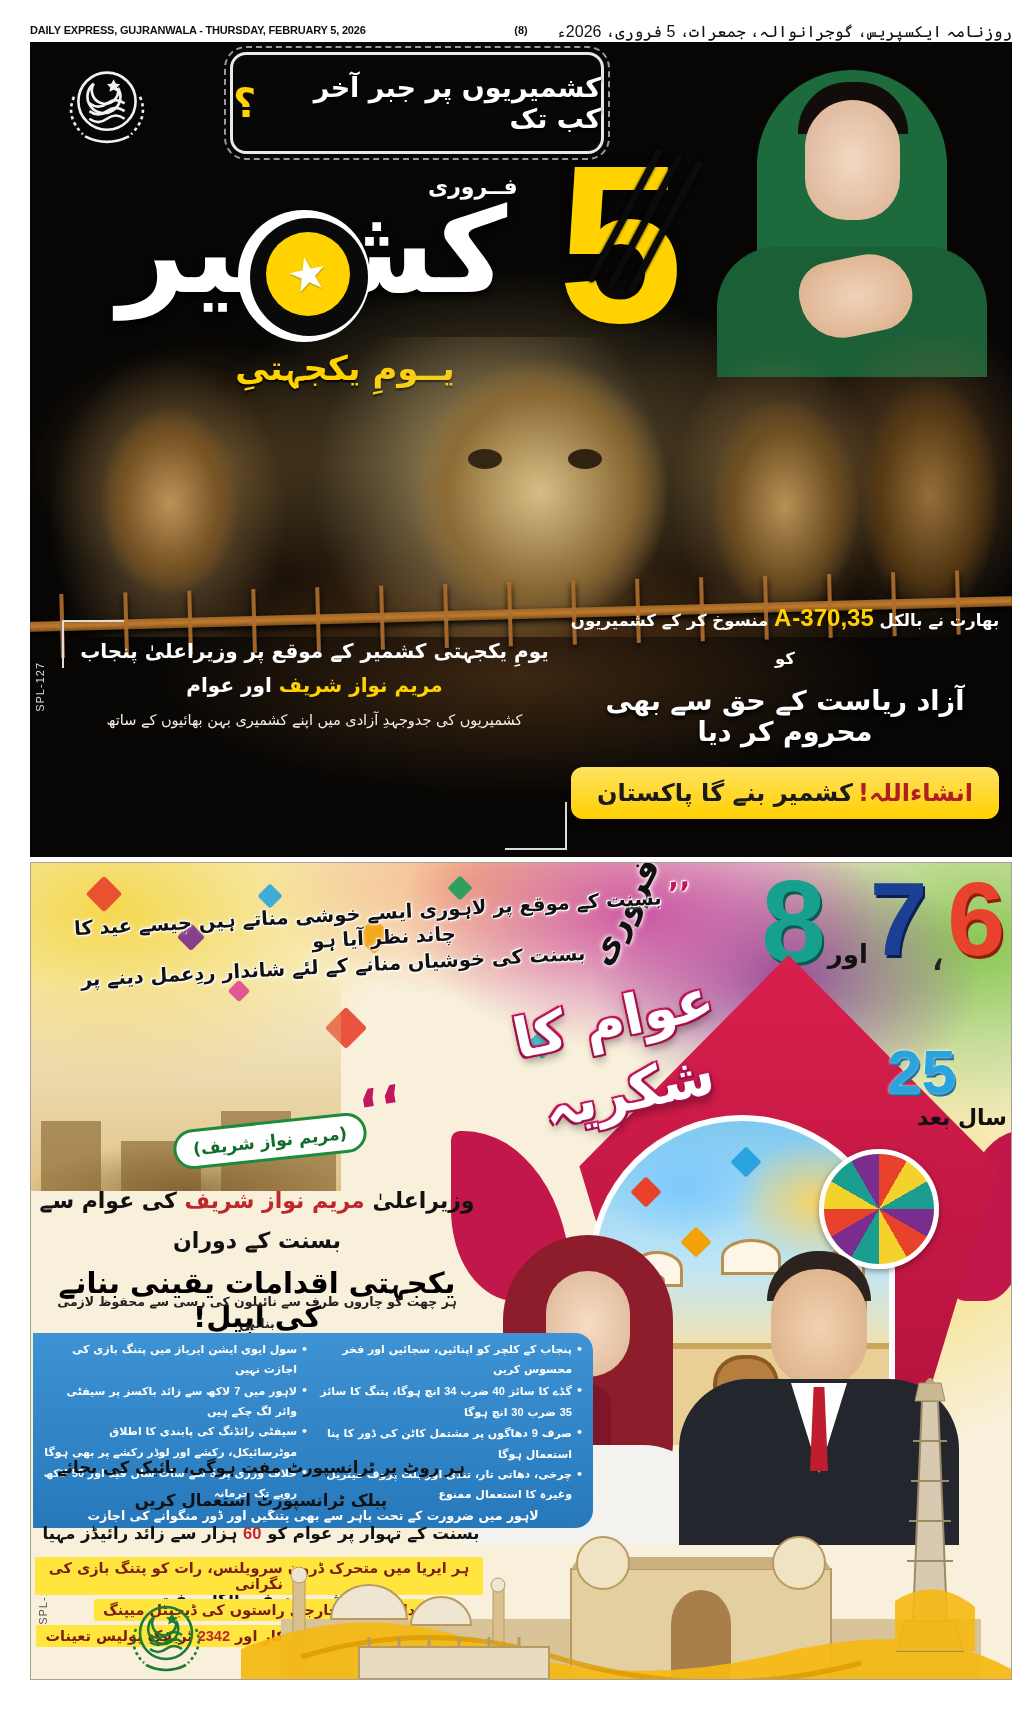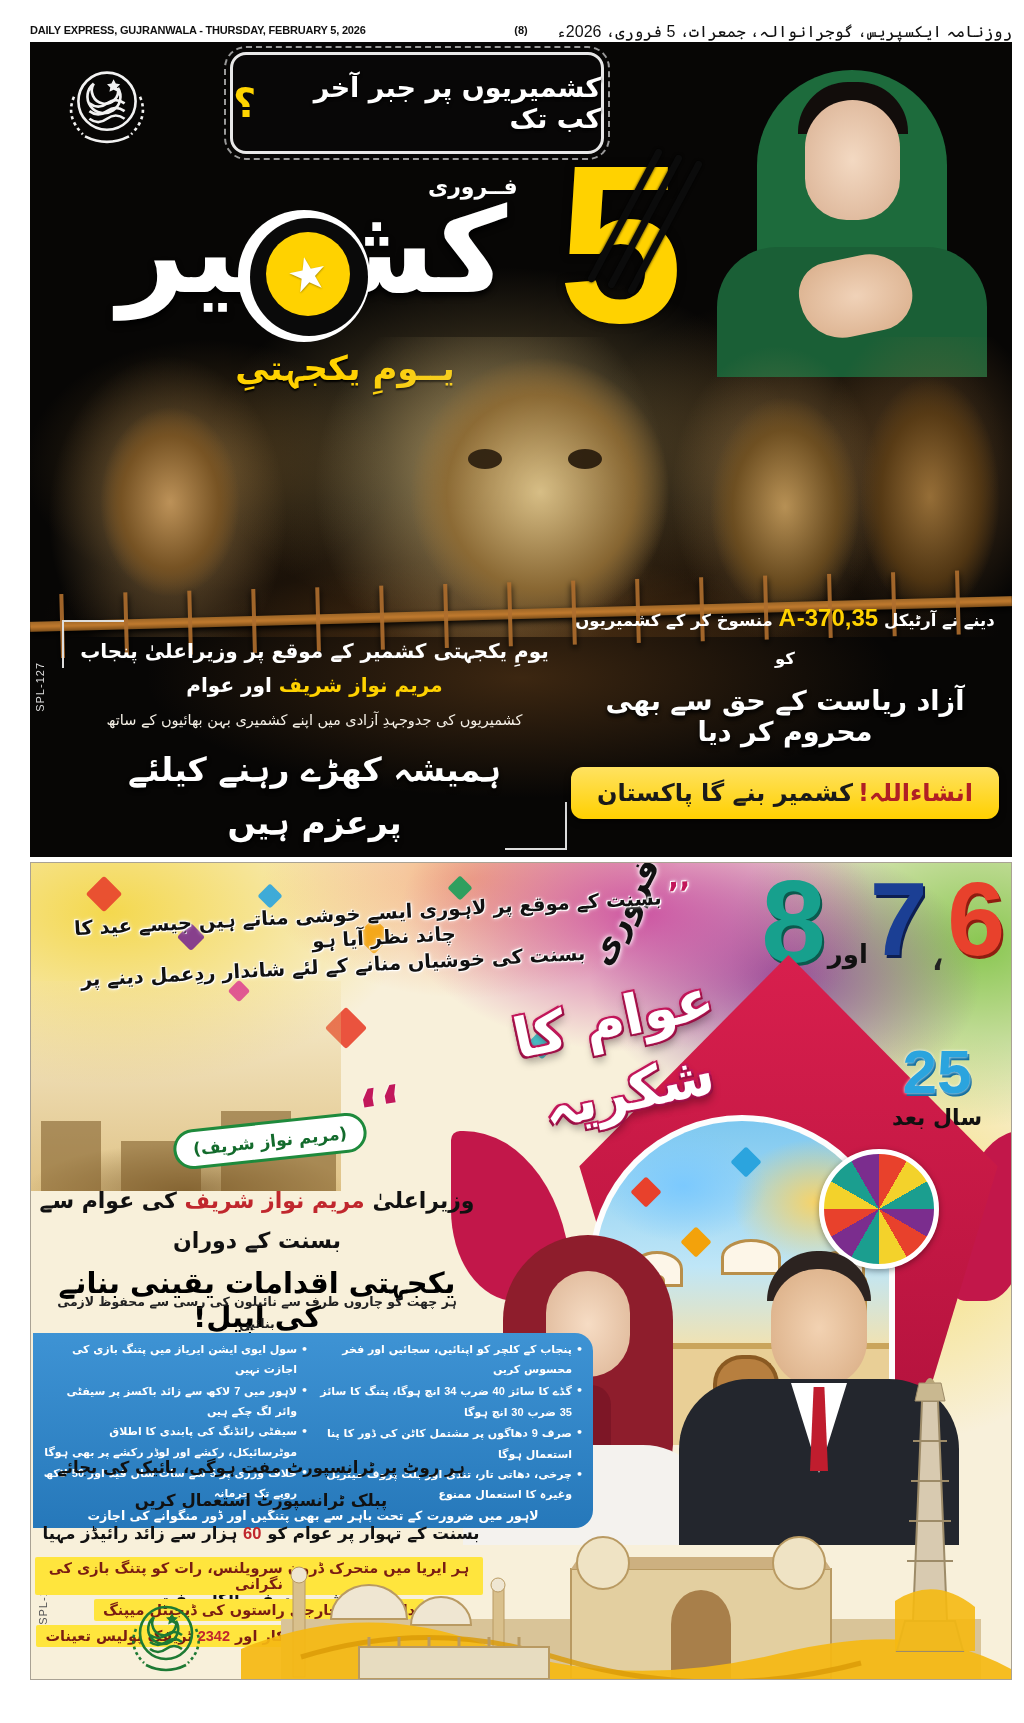--- a/index.html
+++ b/index.html
@@ -118,21 +118,21 @@
   
   .outl{text-shadow:0 0 3px #fff,0 0 5px #fff,1px 1px 0 #fff,-1px -1px 0 #fff;}
   #bq1{left:22px;top:28px;width:660px;font-size:19.5px;font-weight:bold;color:#111;transform:rotate(-3deg);text-align:center;}
   #bq1 .qm{color:#c2185b;font-size:30px;font-weight:bold;}
   #bq2{left:22px;top:92px;width:560px;font-size:19.5px;font-weight:bold;color:#111;transform:rotate(-3deg);text-align:center;}
   #btitle{left:415px;top:118px;width:350px;font-size:55px;font-weight:bold;color:#fff;transform:rotate(-12deg);text-align:center;line-height:1.35;
     text-shadow:0 0 2px #c2185b,0 0 4px #c2185b,2px 2px 0 #8e1040,-2px 2px 0 #8e1040,2px -2px 0 #c2185b,-2px -2px 0 #c2185b,0 6px 8px rgba(0,0,0,.35);}
   #bq-close{left:328px;top:212px;font-size:58px;font-weight:bold;color:#c2185b;transform:rotate(-10deg);text-shadow:0 0 3px #fff;}
   #pill{left:142px;top:258px;width:168px;padding:7px 10px;background:#fff;border:3px solid #1e8a3c;border-radius:26px;text-align:center;transform:rotate(-6deg);}
   #pill span{color:#136b2c;font-size:17px;font-weight:bold;}
-  #after25{right:14px;top:178px;width:120px;text-align:center;}
+  #after25{right:4px;top:178px;width:120px;}
   #after25 .n{font-size:62px;font-weight:bold;color:#2ba4de;line-height:1;text-shadow:0 0 3px #fff,2px 3px 0 #0d6ca0;}
   #after25 .t{font-size:22px;font-weight:bold;color:#111;margin-top:2px;}
 
   
   #redkite{left:535px;top:92px;width:445px;height:480px;background:linear-gradient(#d81f4d,#b3123d);clip-path:polygon(50% 0%,97% 44%,80% 96%,20% 96%,3% 44%);}
   #wingL{left:420px;top:268px;width:120px;height:170px;background:#c2174a;border-radius:10px 100% 20px 60%;}
   #wingR{right:-18px;top:268px;width:80px;height:170px;background:#c2174a;border-radius:100% 10px 60% 20px;}
   #arch{left:558px;top:252px;width:306px;height:330px;border:6px solid #fdfdfd;border-bottom:none;border-radius:153px 153px 0 0;box-sizing:border-box;background:
     radial-gradient(120px 80px at 30% 20%, rgba(120,200,255,.9), transparent 70%),
     radial-gradient(120px 90px at 75% 25%, rgba(255,210,90,.9), transparent 70%),
@@ -255,26 +255,25 @@
   </div>
   <div class="abs" id="wire"></div>
 
   <div class="abs rtl" id="q1">
     <div class="l1">
       <span>یومِ یکجہتی کشمیر کے موقع پر وزیراعلیٰ پنجاب</span>
       <span class="hl">مریم نواز شریف</span>
       <span>اور عوام</span>
     </div>
     <div class="l2">کشمیریوں کی جدوجہدِ آزادی میں اپنے کشمیری بہن بھائیوں کے ساتھ</div>
-    <div class="l3">ہمیشہ کھڑے رہنے کیلئے پرعزم ہیں</div>
   </div>
 
   <div class="abs rtl" id="r1">
     <div class="a1">
-      <span>دینے نے آرٹیکل</span>
+      <span>بھارت نے بالکل</span>
       <span class="hl lat">370,35-A</span>
       <span>منسوخ کر کے کشمیریوں کو</span>
     </div>
     <div class="a2">آزاد ریاست کے حق سے بھی محروم کر دیا</div>
     <div id="slogan1">
       <span class="s-a">انشاءاللہ!</span>
       <span class="s-b">کشمیر بنے گا پاکستان</span>
     </div>
   </div>
 </div>

